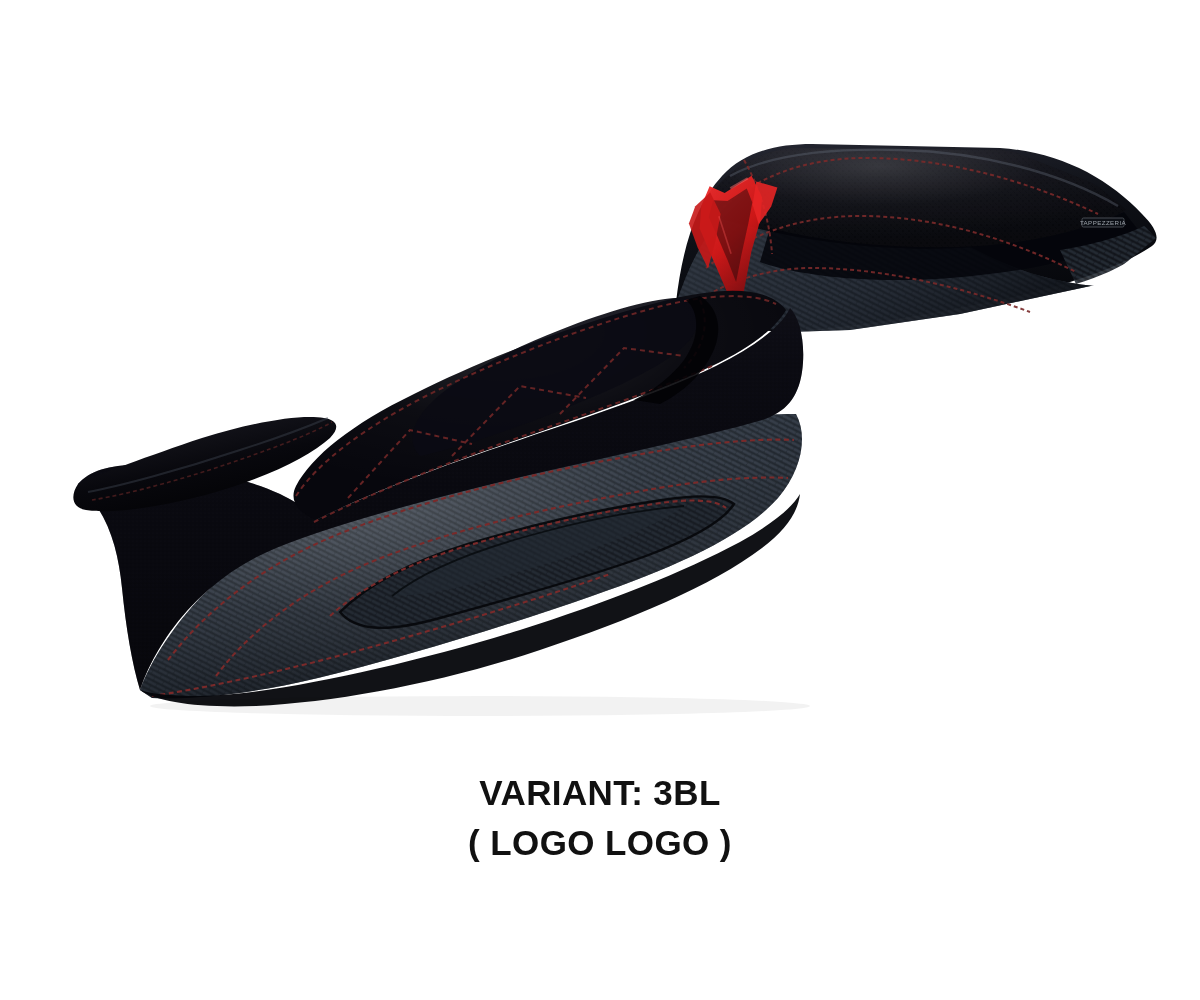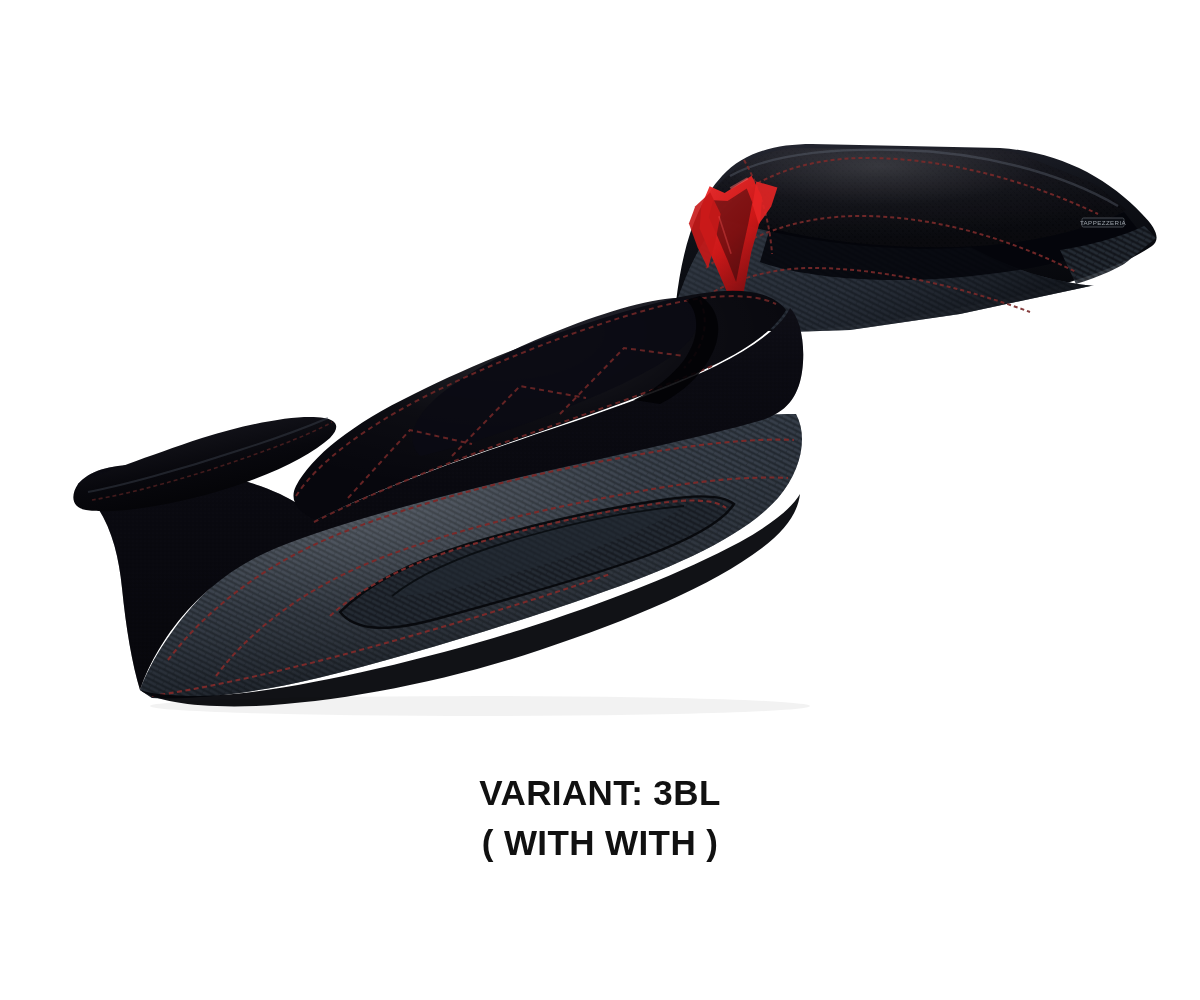--- a/index.html
+++ b/index.html
@@ -415,16 +415,16 @@
         <path d="M 686,300 C 700,312 700,338 684,360 C 672,376 654,390 634,400
                  L 660,404 C 688,390 708,368 716,344 C 722,324 716,306 700,296 Z" fill="#020205" opacity="0.9"></path>
       </g>
 
       <ellipse cx="480" cy="706" rx="330" ry="10" fill="#000000" opacity="0.05"></ellipse>
     </svg>
   </div>
 
   <div id="caption">
     <div class="cap-line">VARIANT: 3BL</div>
-    <div class="cap-line">( WITH WITH )</div>
+    <div class="cap-line">( LOGO LOGO )</div>
   </div>
 
 </div>
 
 </body></html>

